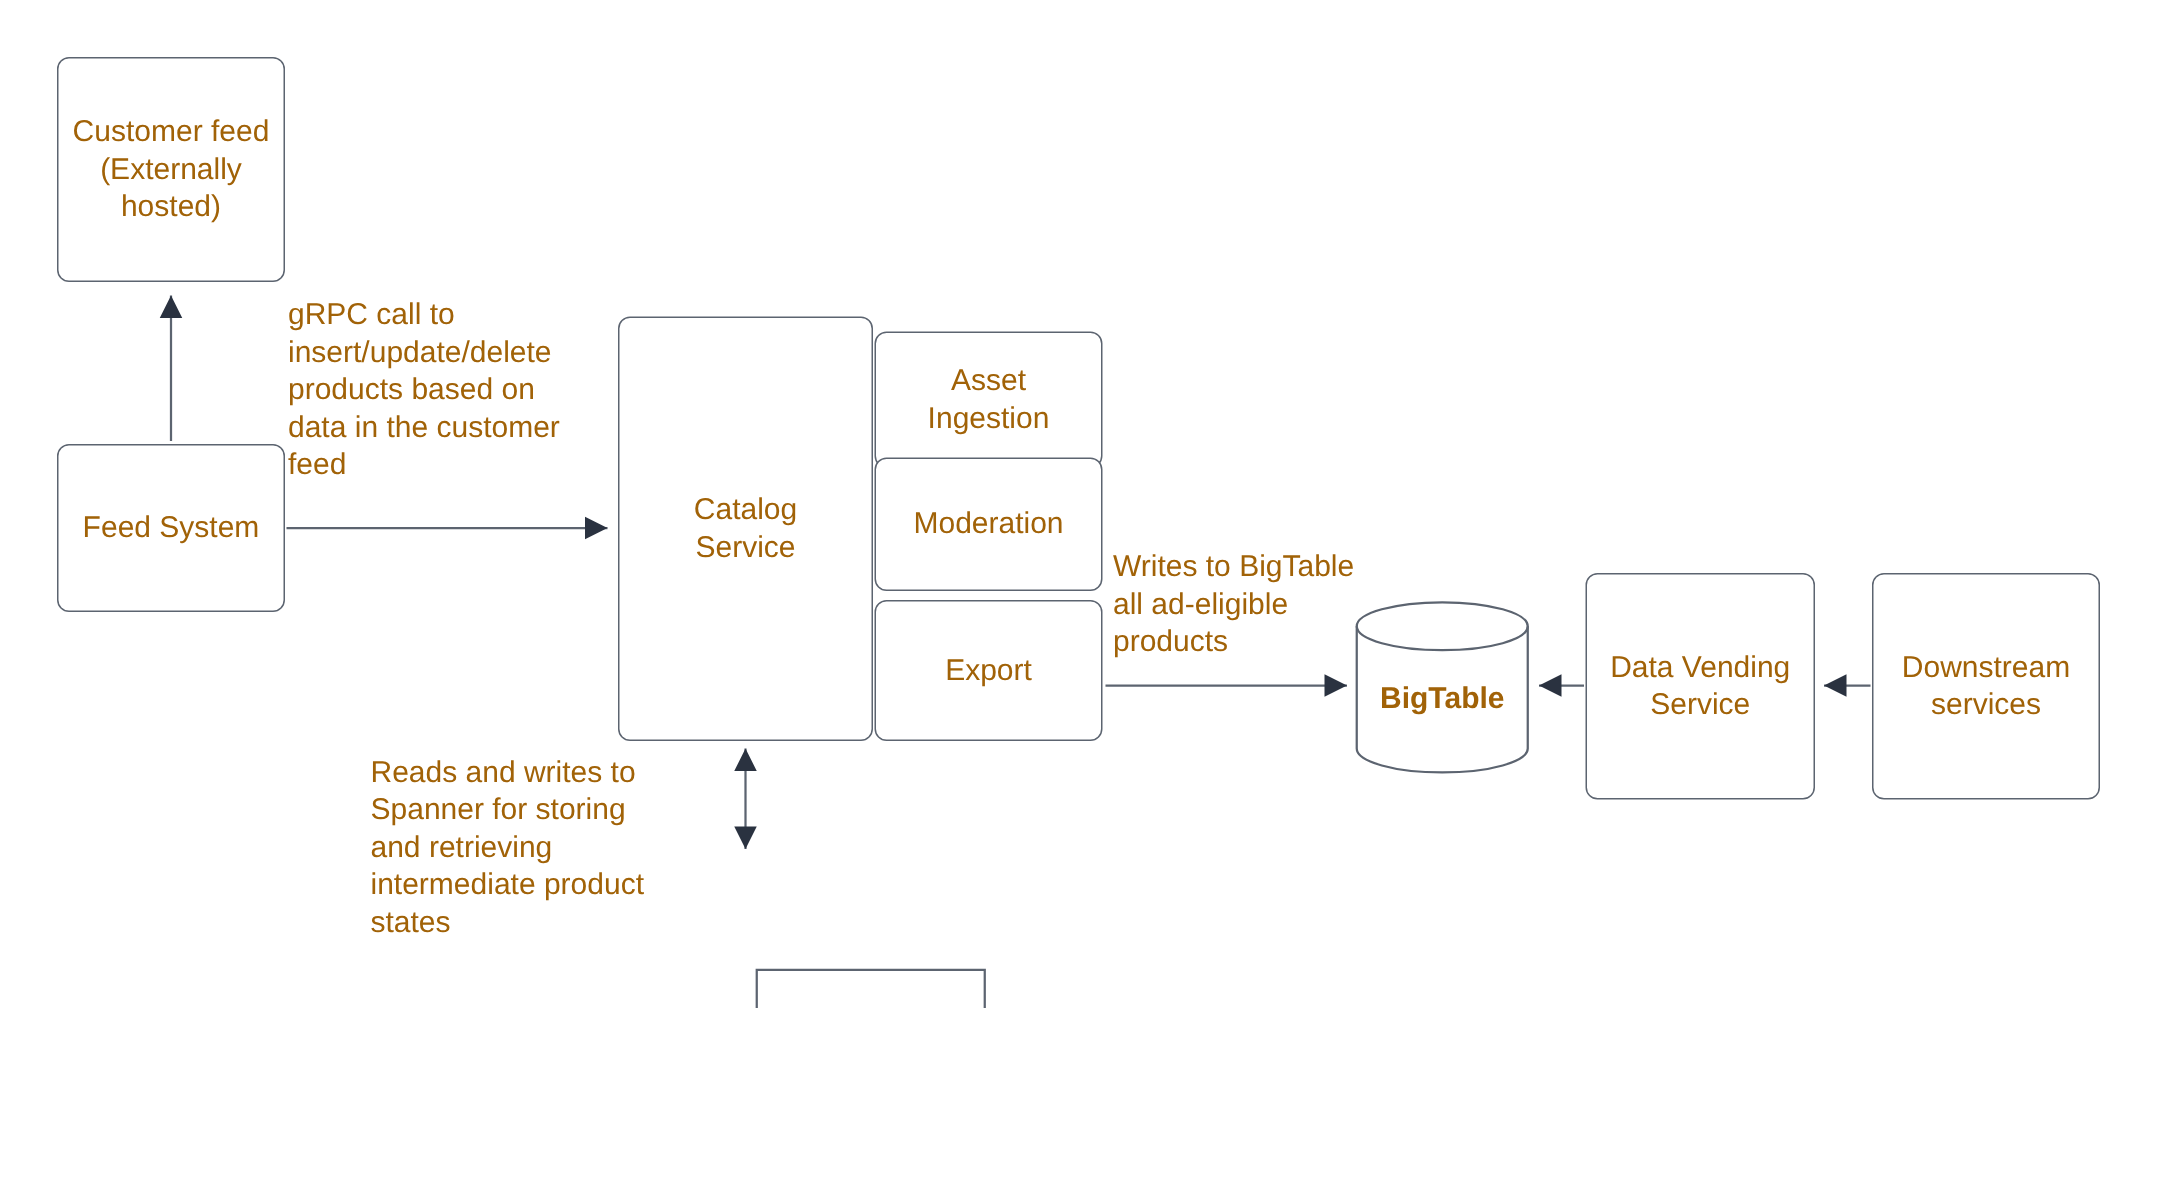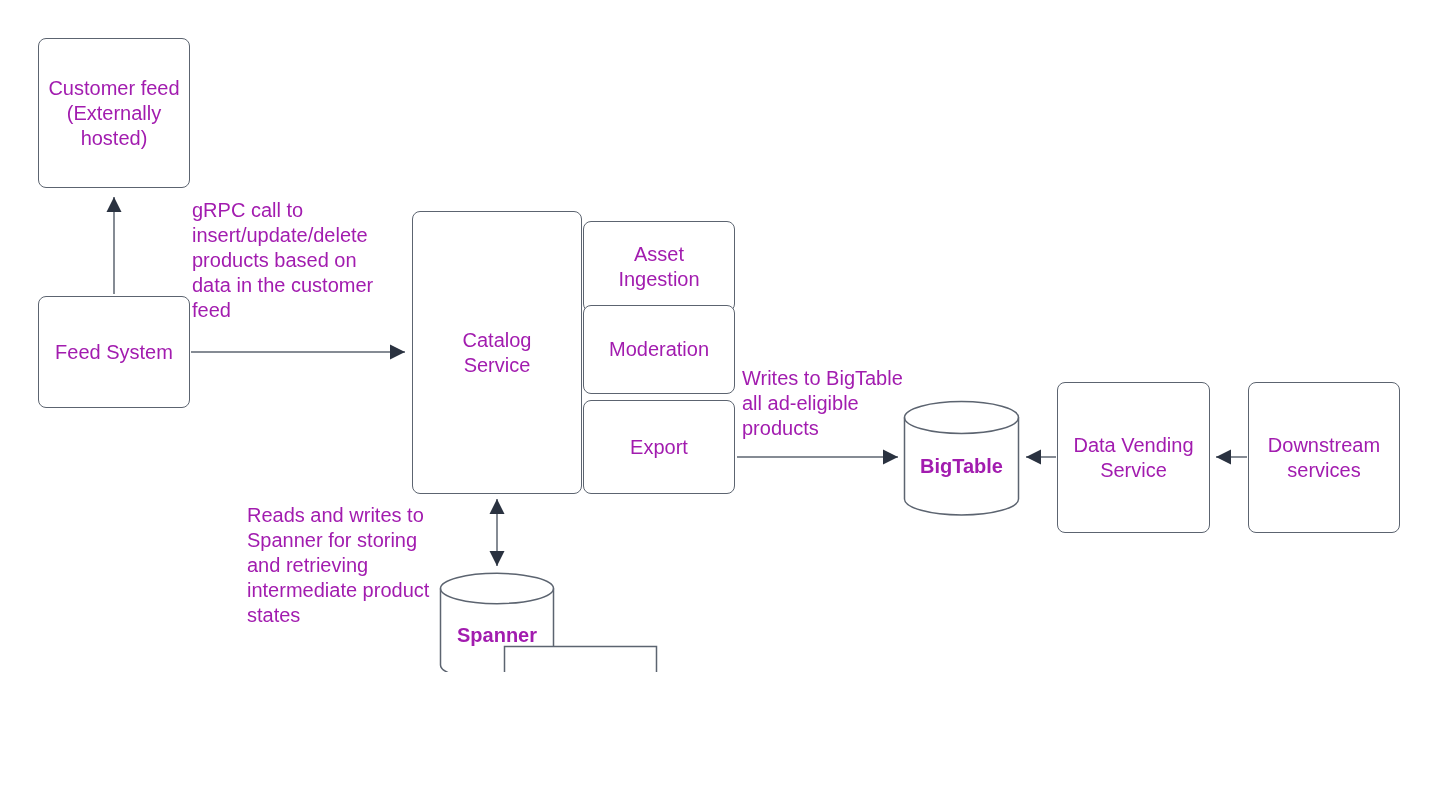--- a/index.html
+++ b/index.html
@@ -7,21 +7,21 @@
     padding: 0;
     background: #ffffff;
     font-family: "Liberation Sans", sans-serif;
   }
   .canvas {
     position: relative;
     width: 1438px;
     height: 672px;
     background: #ffffff;
     overflow: hidden;
-    color: #a21caf;
+    color: #a16207;
     font-size: 20px;
     line-height: 25px;
   }
   .connectors {
     position: absolute;
     left: 0; top: 0;
     width: 1438px;
     height: 800px;
   }
   .node {
@@ -122,27 +122,20 @@
   </div>
 
   <div class="node shape-node cyl-label-pad" style="left:903px; top:400px; width:117px; height:117px;">
     <svg class="shape" viewBox="0 0 117 117">
       <path d="M1.5,17.5 A57,16 0 0 1 115.5,17.5 L115.5,99 A57,16 0 0 1 1.5,99 Z" fill="#ffffff" stroke="#5C6470" stroke-width="1.5"></path>
       <path d="M1.5,17.5 A57,16 0 0 0 115.5,17.5" fill="none" stroke="#5C6470" stroke-width="1.5"></path>
     </svg>
     <span class="label">BigTable</span>
   </div>
 
-  <div class="node shape-node cyl-label-pad" style="left:439px; top:572px; width:116px; height:110px;">
-    <svg class="shape" viewBox="0 0 116 110">
-      <path d="M1.5,16.5 A56,15 0 0 1 114.5,16.5 L114.5,93 A56,15 0 0 1 1.5,93 Z" fill="#ffffff" stroke="#5C6470" stroke-width="1.5"></path>
-      <path d="M1.5,16.5 A56,15 0 0 0 114.5,16.5" fill="none" stroke="#5C6470" stroke-width="1.5"></path>
-    </svg>
-    <span class="label">Spanner</span>
-  </div>
 
   <div class="node shape-node doc-label-pad" style="left:503px; top:645px; width:155px; height:122px;">
     <svg class="shape" viewBox="0 0 155 122">
       <path d="M1.5,1.5 L153.5,1.5 L153.5,112 C130,97 108,96 86,110 C64,124 28,121 1.5,98 Z" fill="#ffffff" stroke="#5C6470" stroke-width="1.5"></path>
     </svg>
     <span class="label">Product Table</span>
   </div>
 
   <div class="edge-label" style="left:192px; top:198px; width:216px;">gRPC call to
 insert/update/delete

